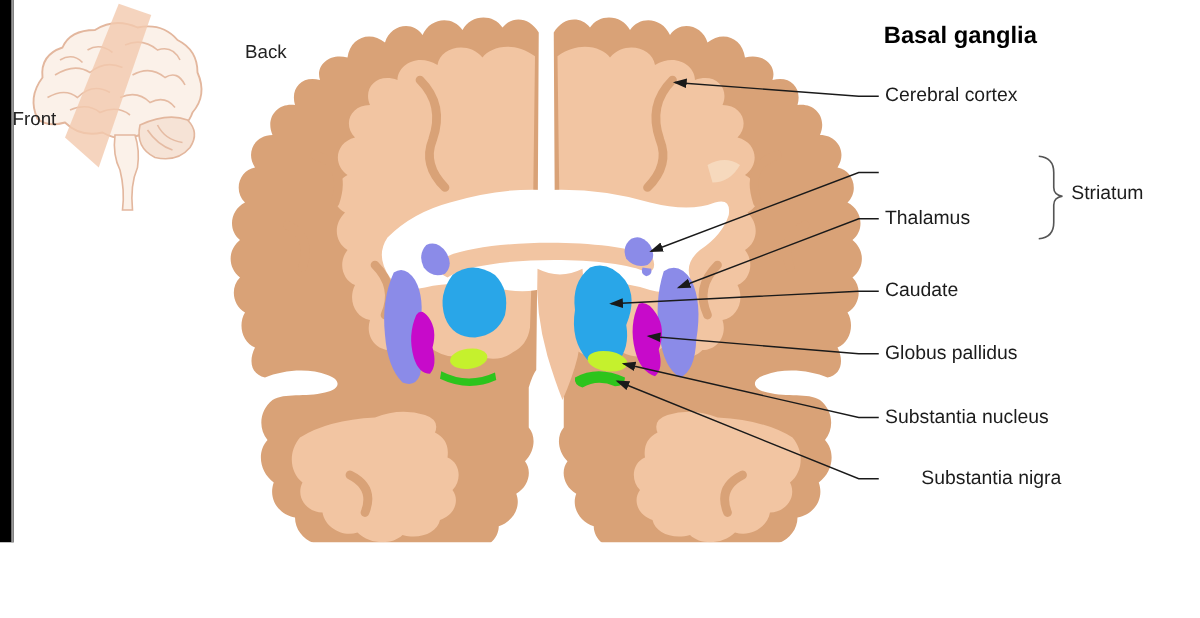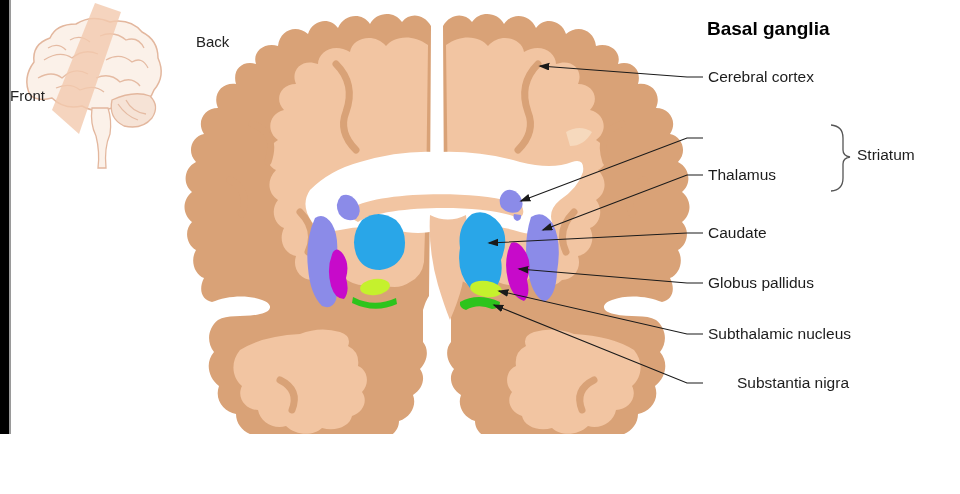--- a/index.html
+++ b/index.html
@@ -137,15 +137,15 @@
   <div class="title">Basal ganglia</div>
 
   <div class="inset-lbl" style="left:10px;top:87px;">Front</div>
   <div class="inset-lbl" style="left:160px;top:33px;margin-left:36px;">Back</div>
 
   <div class="lbl" style="left:708px;top:66px;text-align:center;">Cerebral cortex</div>
   <div class="lbl" style="left:708px;top:164px;">Thalamus</div>
   <div class="lbl" style="left:857px;top:144px;">Striatum</div>
   <div class="lbl" style="left:708px;top:222px;">Caudate</div>
   <div class="lbl" style="left:708px;top:272px;text-align:center;">Globus pallidus</div>
-  <div class="lbl" style="left:708px;top:323px;">Subthalamic nucleus</div>
+  <div class="lbl" style="left:708px;top:323px;">Substantia nucleus</div>
   <div class="lbl" style="left:737px;top:372px;">Substantia nigra</div>
 </div>
 
 </body></html>

